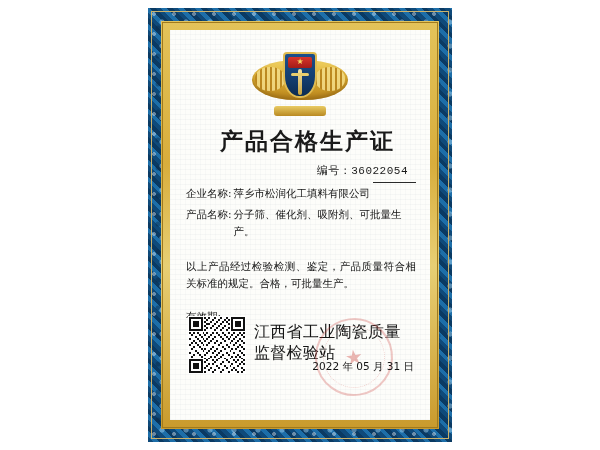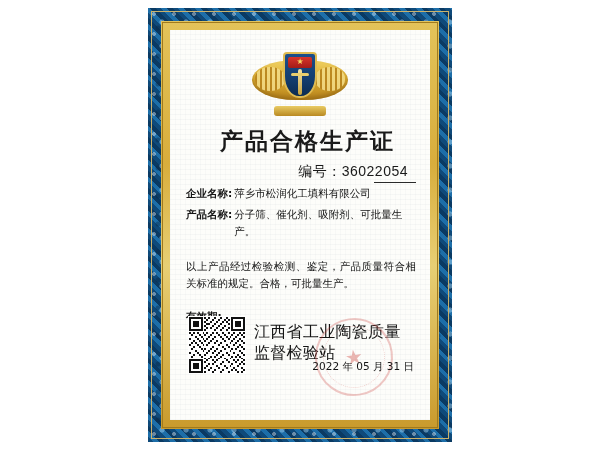--- a/index.html
+++ b/index.html
@@ -208,43 +208,43 @@
     font-size: 23px;
     font-weight: bold;
     letter-spacing: 2px;
     color: #1a1a1a;
   }
 
   .serial {
     position: absolute;
     right: 22px;
     top: 133px;
-    font-size: 14px;
+    font-size: 11px;
     color: #1a1a1a;
-    font-family: Liberation Sans, sans-serif;
+    font-family: Liberation Mono, monospace;
     letter-spacing: .5px;
   }
 
   .fields {
     position: absolute;
     left: 16px;
     right: 14px;
     top: 155px;
     font-family: "DejaVu Sans", "Liberation Sans", sans-serif;
     font-size: 10.5px;
     color: #141414;
     line-height: 17px;
   }
   .field-row {
     display: flex;
     align-items: flex-start;
     margin-bottom: 4px;
   }
   .field-label {
-    font-weight: bold;
+    font-weight: normal;
     white-space: nowrap;
   }
   .field-value {
     margin-left: 2px;
   }
   .field-underline {
     flex: 1;
     border-bottom: 1px solid #2a2a2a;
     margin-left: 3px;
     position: relative;

